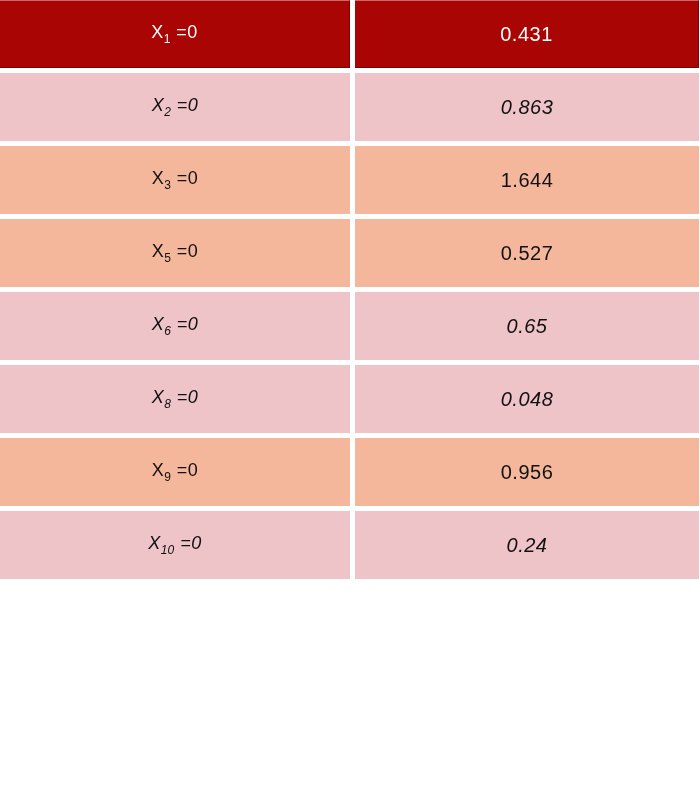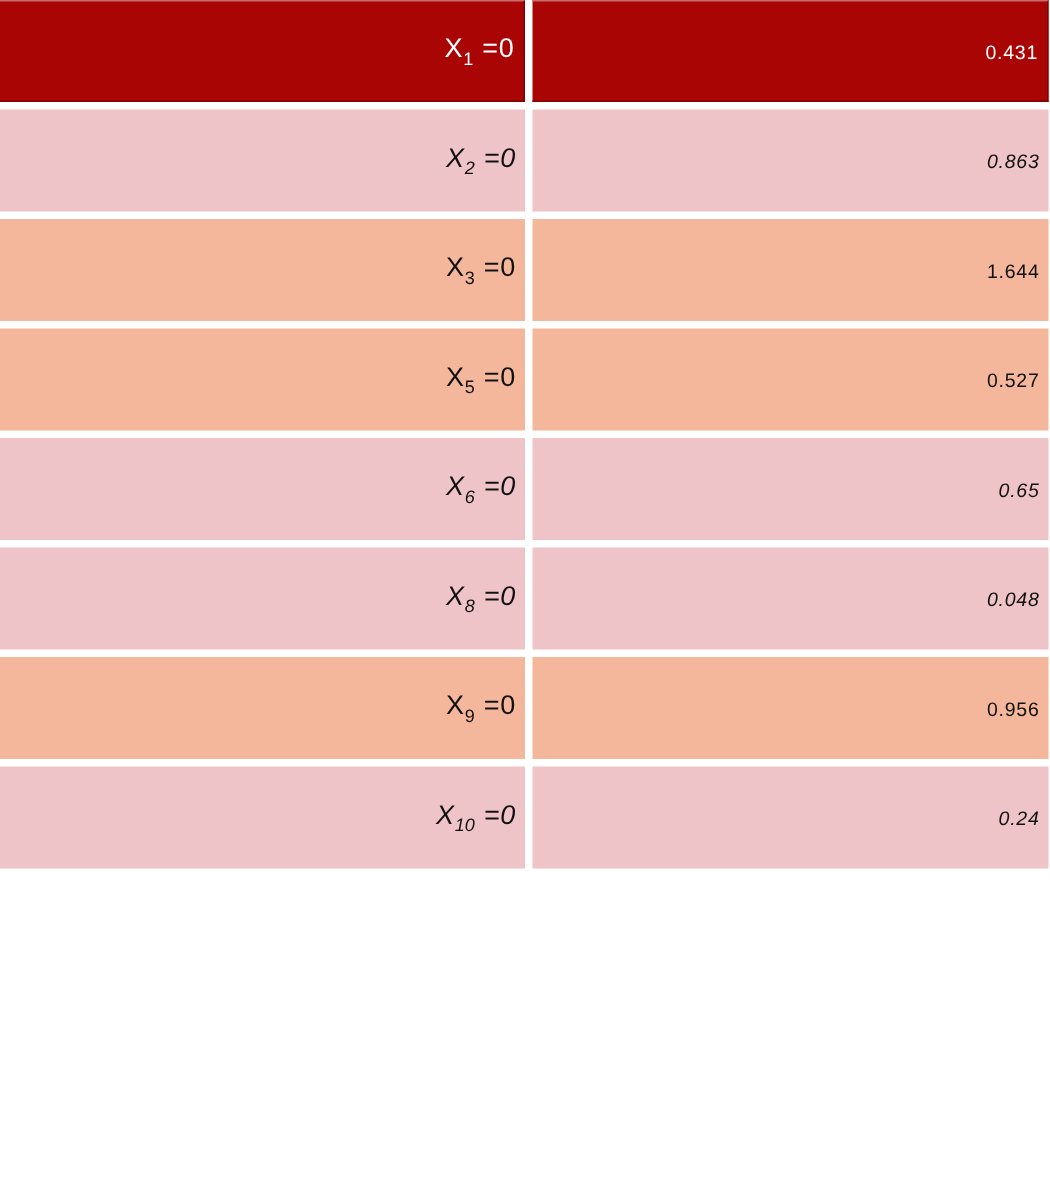--- a/index.html
+++ b/index.html
@@ -22,22 +22,22 @@
   }
   .data-table {
     width: 694px;
     border-collapse: separate;
     border-spacing: 5px 5px;
     margin: -5px 0 0 -5px;
     table-layout: fixed;
   }
   .data-table td {
     height: 68px;
-    padding: 6px;
-    text-align: right;
+    padding: 16px;
+    text-align: center;
     vertical-align: middle;
     font-size: 17px;
     color: #111111;
     letter-spacing: 0.5px;
     box-sizing: border-box;
   }
   .col-label { width: 350px; }
   .col-value { width: 344px; }
 
   
@@ -60,21 +60,21 @@
     font-size: 12px;
     vertical-align: sub;
     letter-spacing: 0;
     padding-right: 1px;
   }
   .label-text .eq {
     padding-left: 5px;
   }
   .value-text {
     display: inline-block;
-    font-size: 13px;
+    font-size: 20px;
     white-space: nowrap;
   }
 </style>
 </head>
 <body>
 
 <div id="table-wrap">
   <table class="data-table">
     <colgroup>
       <col class="col-label">

